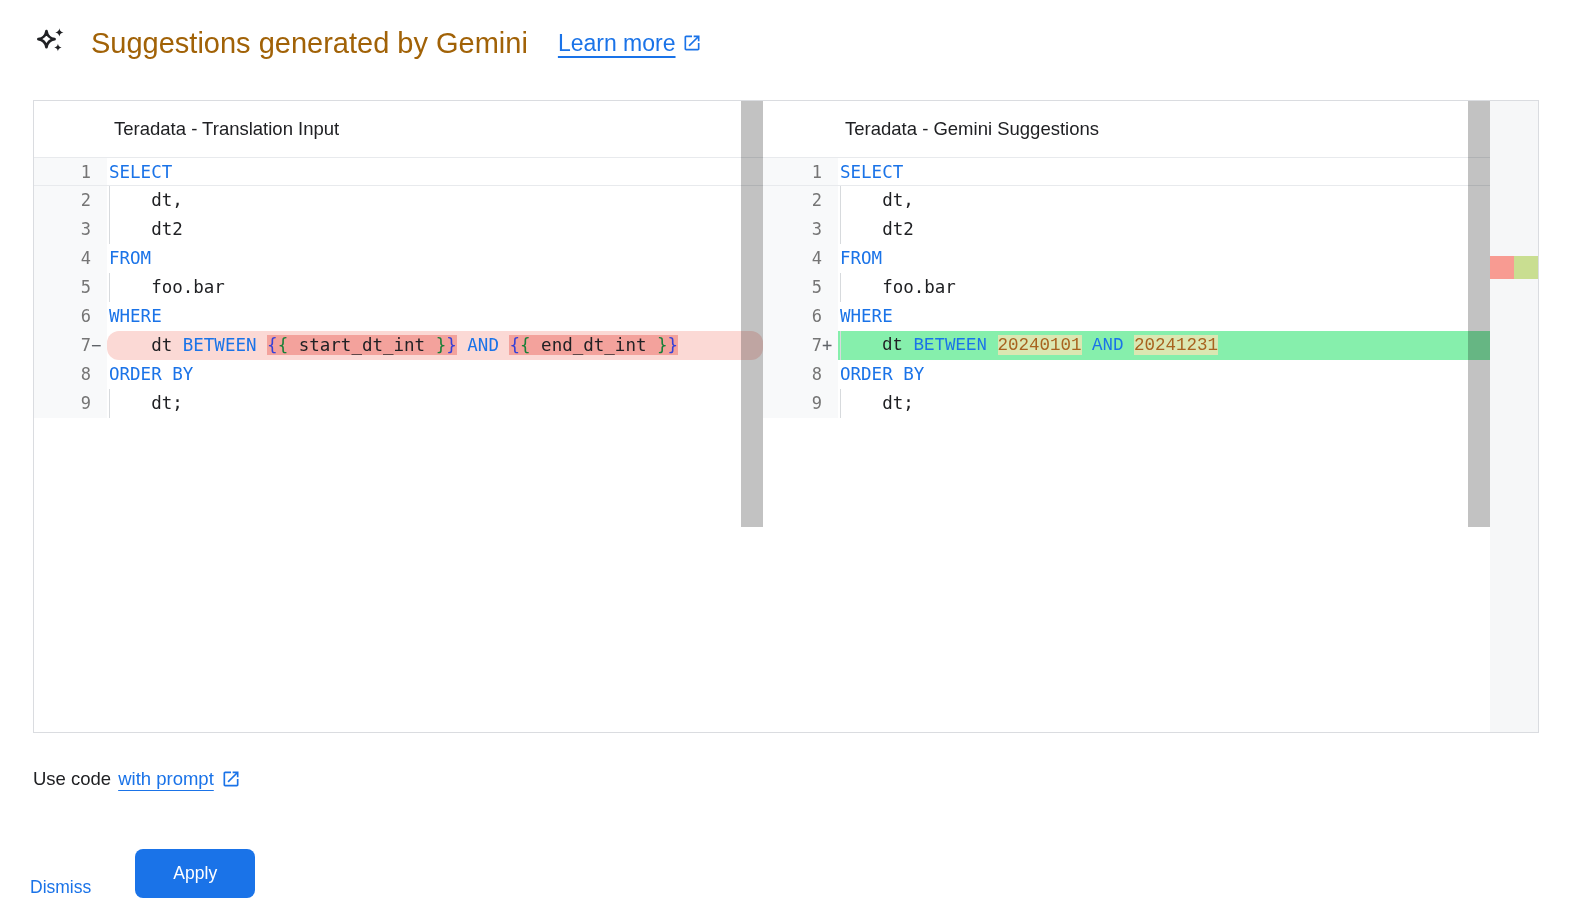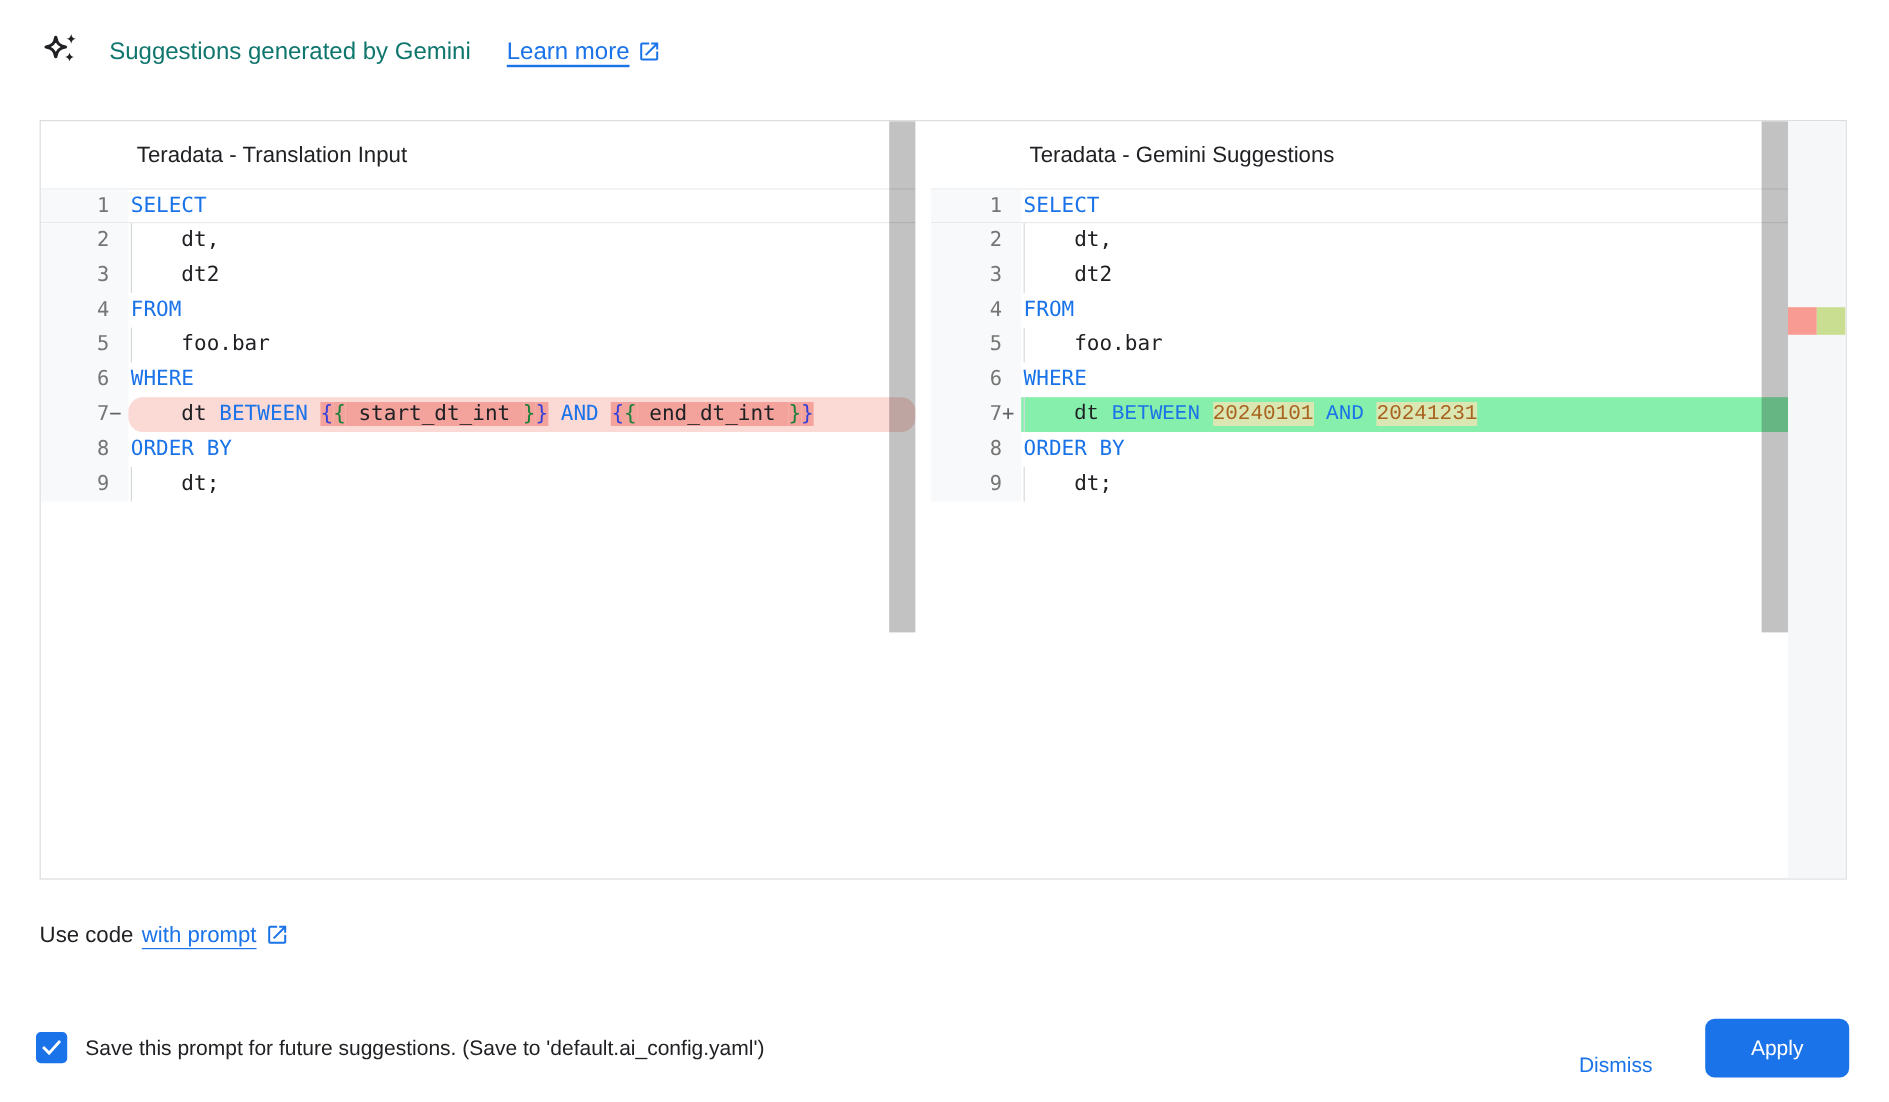--- a/index.html
+++ b/index.html
@@ -2,32 +2,32 @@
 <html><head>
 <meta charset="utf-8">
 <style>
   * { margin:0; padding:0; box-sizing:border-box; }
   html,body { width:1574px; height:918px; background:#fff; overflow:hidden;
               font-family:"Liberation Sans", sans-serif; color:#202124; }
 
   
   .top-header { position:absolute; left:33px; top:26px; display:flex; align-items:center; }
   .sparkle { width:34px; height:34px; color:#202124; }
-  .top-title { margin-left:24px; font-size:20px; color:#0f766e; }
+  .top-title { margin-left:24px; font-size:29px; color:#a16207; }
   .learn-link { margin-left:30px; display:flex; align-items:center; gap:6px;
-                color:#1a73e8; font-size:20px; font-weight:500; text-decoration:underline;
+                color:#1a73e8; font-size:23px; font-weight:500; text-decoration:underline;
                 text-underline-offset:5px; cursor:pointer; }
   .learn-link svg { width:20px; height:20px; }
 
   
   .diff-container { position:absolute; left:33px; top:100px; width:1506px; height:633px;
                     border:1px solid #dadce0; display:flex; background:#fff; }
   .panel { position:relative; height:100%; overflow:hidden; }
   .panel-left  { width:729px; }
-  .panel-right { width:775px;padding-left:13px; }
+  .panel-right { width:775px; }
   .panel-header { height:56px; display:flex; align-items:center; font-size:18.5px; color:#202124; }
   .panel-left  .panel-header { padding-left:80px; }
   .panel-right .panel-header { padding-left:82px; }
 
   .code-rows { font-family:"DejaVu Sans Mono","Liberation Mono",monospace; font-size:17.5px; }
   .panel-right .code-rows { width:727px; }       
   .line { display:flex; height:29px; line-height:28px; white-space:pre; }
   .line.active { border-top:1px solid #e8eaed; border-bottom:1px solid #e8eaed; }
   .gutter { flex:none; display:flex; background:#f8f9fa; color:#757575; font-size:17px; }
   .panel-left  .gutter { width:73px; }
@@ -140,25 +140,17 @@
   <div class="caution">
     <span>Use code</span>
     <span class="caution-link">with prompt</span>
     <svg viewBox="0 0 24 24" fill="currentColor">
       <path d="M19 19H5V5h7V3H5c-1.11 0-2 .9-2 2v14c0 1.1.89 2 2 2h14c1.1 0 2-.9 2-2v-7h-2v7zM14 3v2h3.59l-9.83 9.83 1.41 1.41L19 6.41V10h2V3h-7z"></path>
     </svg>
   </div>
 </div>
 
 <div class="action-row">
-  <div class="save-group">
-    <button class="checkbox" aria-checked="true">
-      <svg viewBox="0 0 24 24" fill="none">
-        <polyline points="4.5,12.5 9.5,17.5 19.5,6.5" stroke="#ffffff" stroke-width="2.8" stroke-linecap="square"></polyline>
-      </svg>
-    </button>
-    <span class="save-label">Save this prompt for future suggestions. (Save to 'default.ai_config.yaml')</span>
-  </div>
   <div class="buttons">
     <button class="btn-text">Dismiss</button>
     <button class="btn-filled">Apply</button>
   </div>
 </div>
 
 </body></html>

